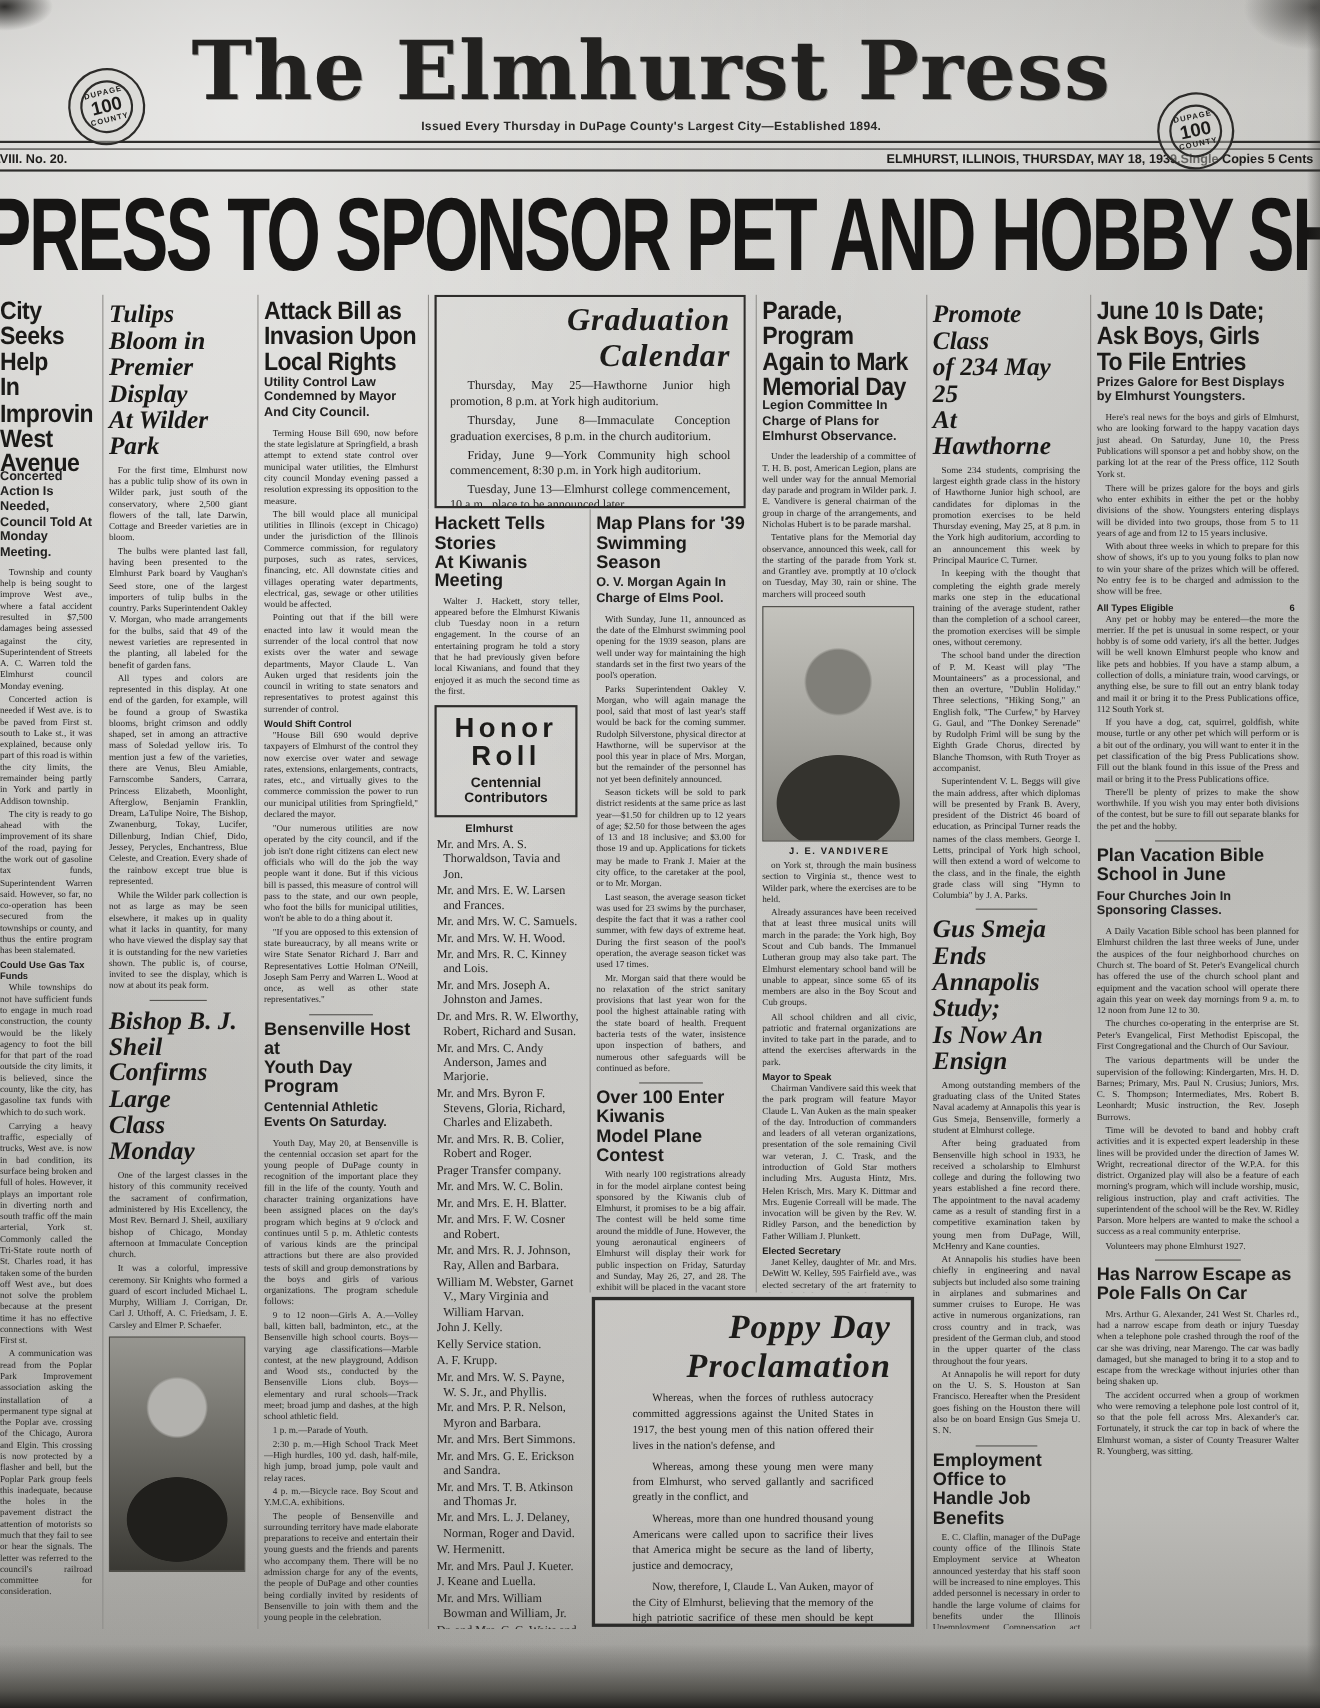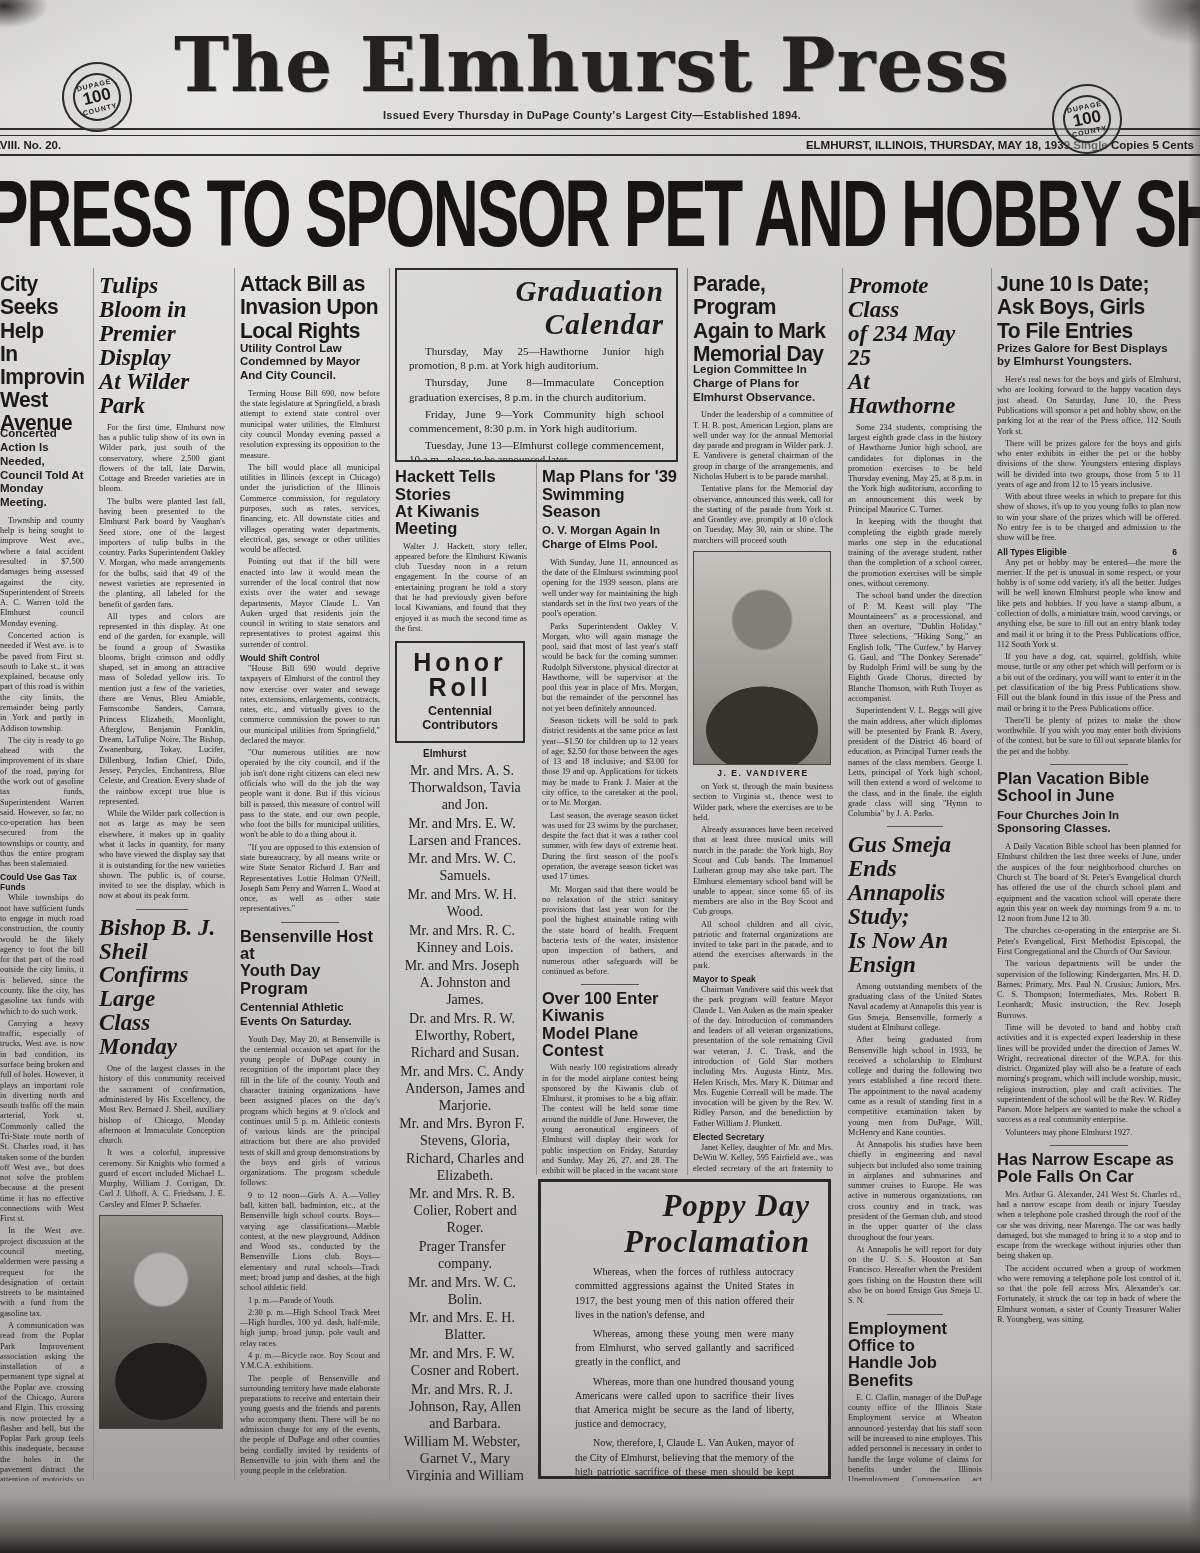--- a/index.html
+++ b/index.html
@@ -57,21 +57,21 @@
     letter-spacing:-.5px;margin:4px 0 5px;white-space:pre-line;color:#1b1a18;transform:scaleY(1.08);transform-origin:left top;}
   .h2{font-family:"Liberation Sans",sans-serif;font-weight:bold;font-size:16.5px;line-height:1.05;
     margin:5px 0 4px;white-space:pre-line;color:#1b1a18;}
   .hi{font-family:"Liberation Serif",serif;font-style:italic;font-weight:bold;font-size:23px;
     line-height:1.04;margin:6px 0 5px;white-space:pre-line;color:#191816;}
   .subhead{font-family:"Liberation Sans",sans-serif;font-weight:bold;font-size:11.5px;
     line-height:1.2;margin:4px 0 6px;color:#222120;}
   .flowsub{font-family:"Liberation Sans",sans-serif;font-weight:bold;font-size:8.5px;margin:3px 0 1px;}
   .flowsub.split{display:flex;justify-content:space-between;padding-right:4px;}
   .p{font-size:8.3px;line-height:1.24;text-align:justify;text-indent:8px;margin:0 0 2px;color:#252422;}
-  .name-item{font-size:14px;line-height:1.22;text-align:center;padding-left:8px;text-indent:-6px;margin:0 0 1.5px;color:#252422;}
+  .name-item{font-size:11px;line-height:1.22;text-align:left;padding-left:8px;text-indent:-6px;margin:0 0 1.5px;color:#252422;}
   .cal-item{font-size:11px;line-height:1.28;text-align:justify;text-indent:16px;margin:3px 0;}
   .pp-item{font-size:10px;line-height:1.42;text-align:justify;text-indent:18px;margin:5px 16px;}
   .hr-div{width:42%;border-top:1px solid #555450;margin:7px auto 5px;}
   
   .gradbox{border:2px solid #2e2d2b;padding:5px 12px 7px;height:178px;overflow:hidden;background:rgba(212,211,207,.25);}
   .script-title{font-family:"Liberation Serif",serif;font-style:italic;font-weight:bold;
     font-size:29px;text-align:right;letter-spacing:1px;margin:0 0 2px;}
   .hrbox{border:2px solid #2e2d2b;text-align:center;padding:7px 4px 8px;margin:7px 2px 5px 0;}
   .hr-title{font-family:"Liberation Sans",sans-serif;font-weight:bold;font-size:25px;letter-spacing:4px;line-height:1;}
   .hr-sub{font-family:"Liberation Sans",sans-serif;font-weight:bold;font-size:12.5px;margin-top:4px;line-height:1.15;}
@@ -140,21 +140,20 @@
       <div class="subhead">Concerted Action Is Needed, Council Told At Monday Meeting.</div>
       <div>
             <div class="p">Township and county help is being sought to improve West ave., where a fatal accident resulted in $7,500 damages being assessed against the city, Superintendent of Streets A. C. Warren told the Elmhurst council Monday evening.</div>
             <div class="p">Concerted action is needed if West ave. is to be paved from First st. south to Lake st., it was explained, because only part of this road is within the city limits, the remainder being partly in York and partly in Addison township.</div>
             <div class="p">The city is ready to go ahead with the improvement of its share of the road, paying for the work out of gasoline tax funds, Superintendent Warren said. However, so far, no co-operation has been secured from the townships or county, and thus the entire program has been stalemated.</div>
           </div>
       <div class="flowsub">Could Use Gas Tax Funds</div>
       <div>
             <div class="p">While townships do not have sufficient funds to engage in much road construction, the county would be the likely agency to foot the bill for that part of the road outside the city limits, it is believed, since the county, like the city, has gasoline tax funds with which to do such work.</div>
             <div class="p">Carrying a heavy traffic, especially of trucks, West ave. is now in bad condition, its surface being broken and full of holes. However, it plays an important role in diverting north and south traffic off the main arterial, York st. Commonly called the Tri-State route north of St. Charles road, it has taken some of the burden off West ave., but does not solve the problem because at the present time it has no effective connections with West First st.</div>
-            <div class="p">In the West ave. project discussion at the council meeting, aldermen were passing a request for the designation of certain streets to be maintained with a fund from the gasoline tax.</div>
             <div class="p">A communication was read from the Poplar Park Improvement association asking the installation of a permanent type signal at the Poplar ave. crossing of the Chicago, Aurora and Elgin. This crossing is now protected by a flasher and bell, but the Poplar Park group feels this inadequate, because the holes in the pavement distract the attention of motorists so much that they fail to see or hear the signals. The letter was referred to the council's railroad committee for consideration.</div>
           </div>
 
     </div>
 
     <div class="cell r13">
       <h2 class="hi">Tulips Bloom in
 Premier Display
 At Wilder Park</h2>
       <div>

